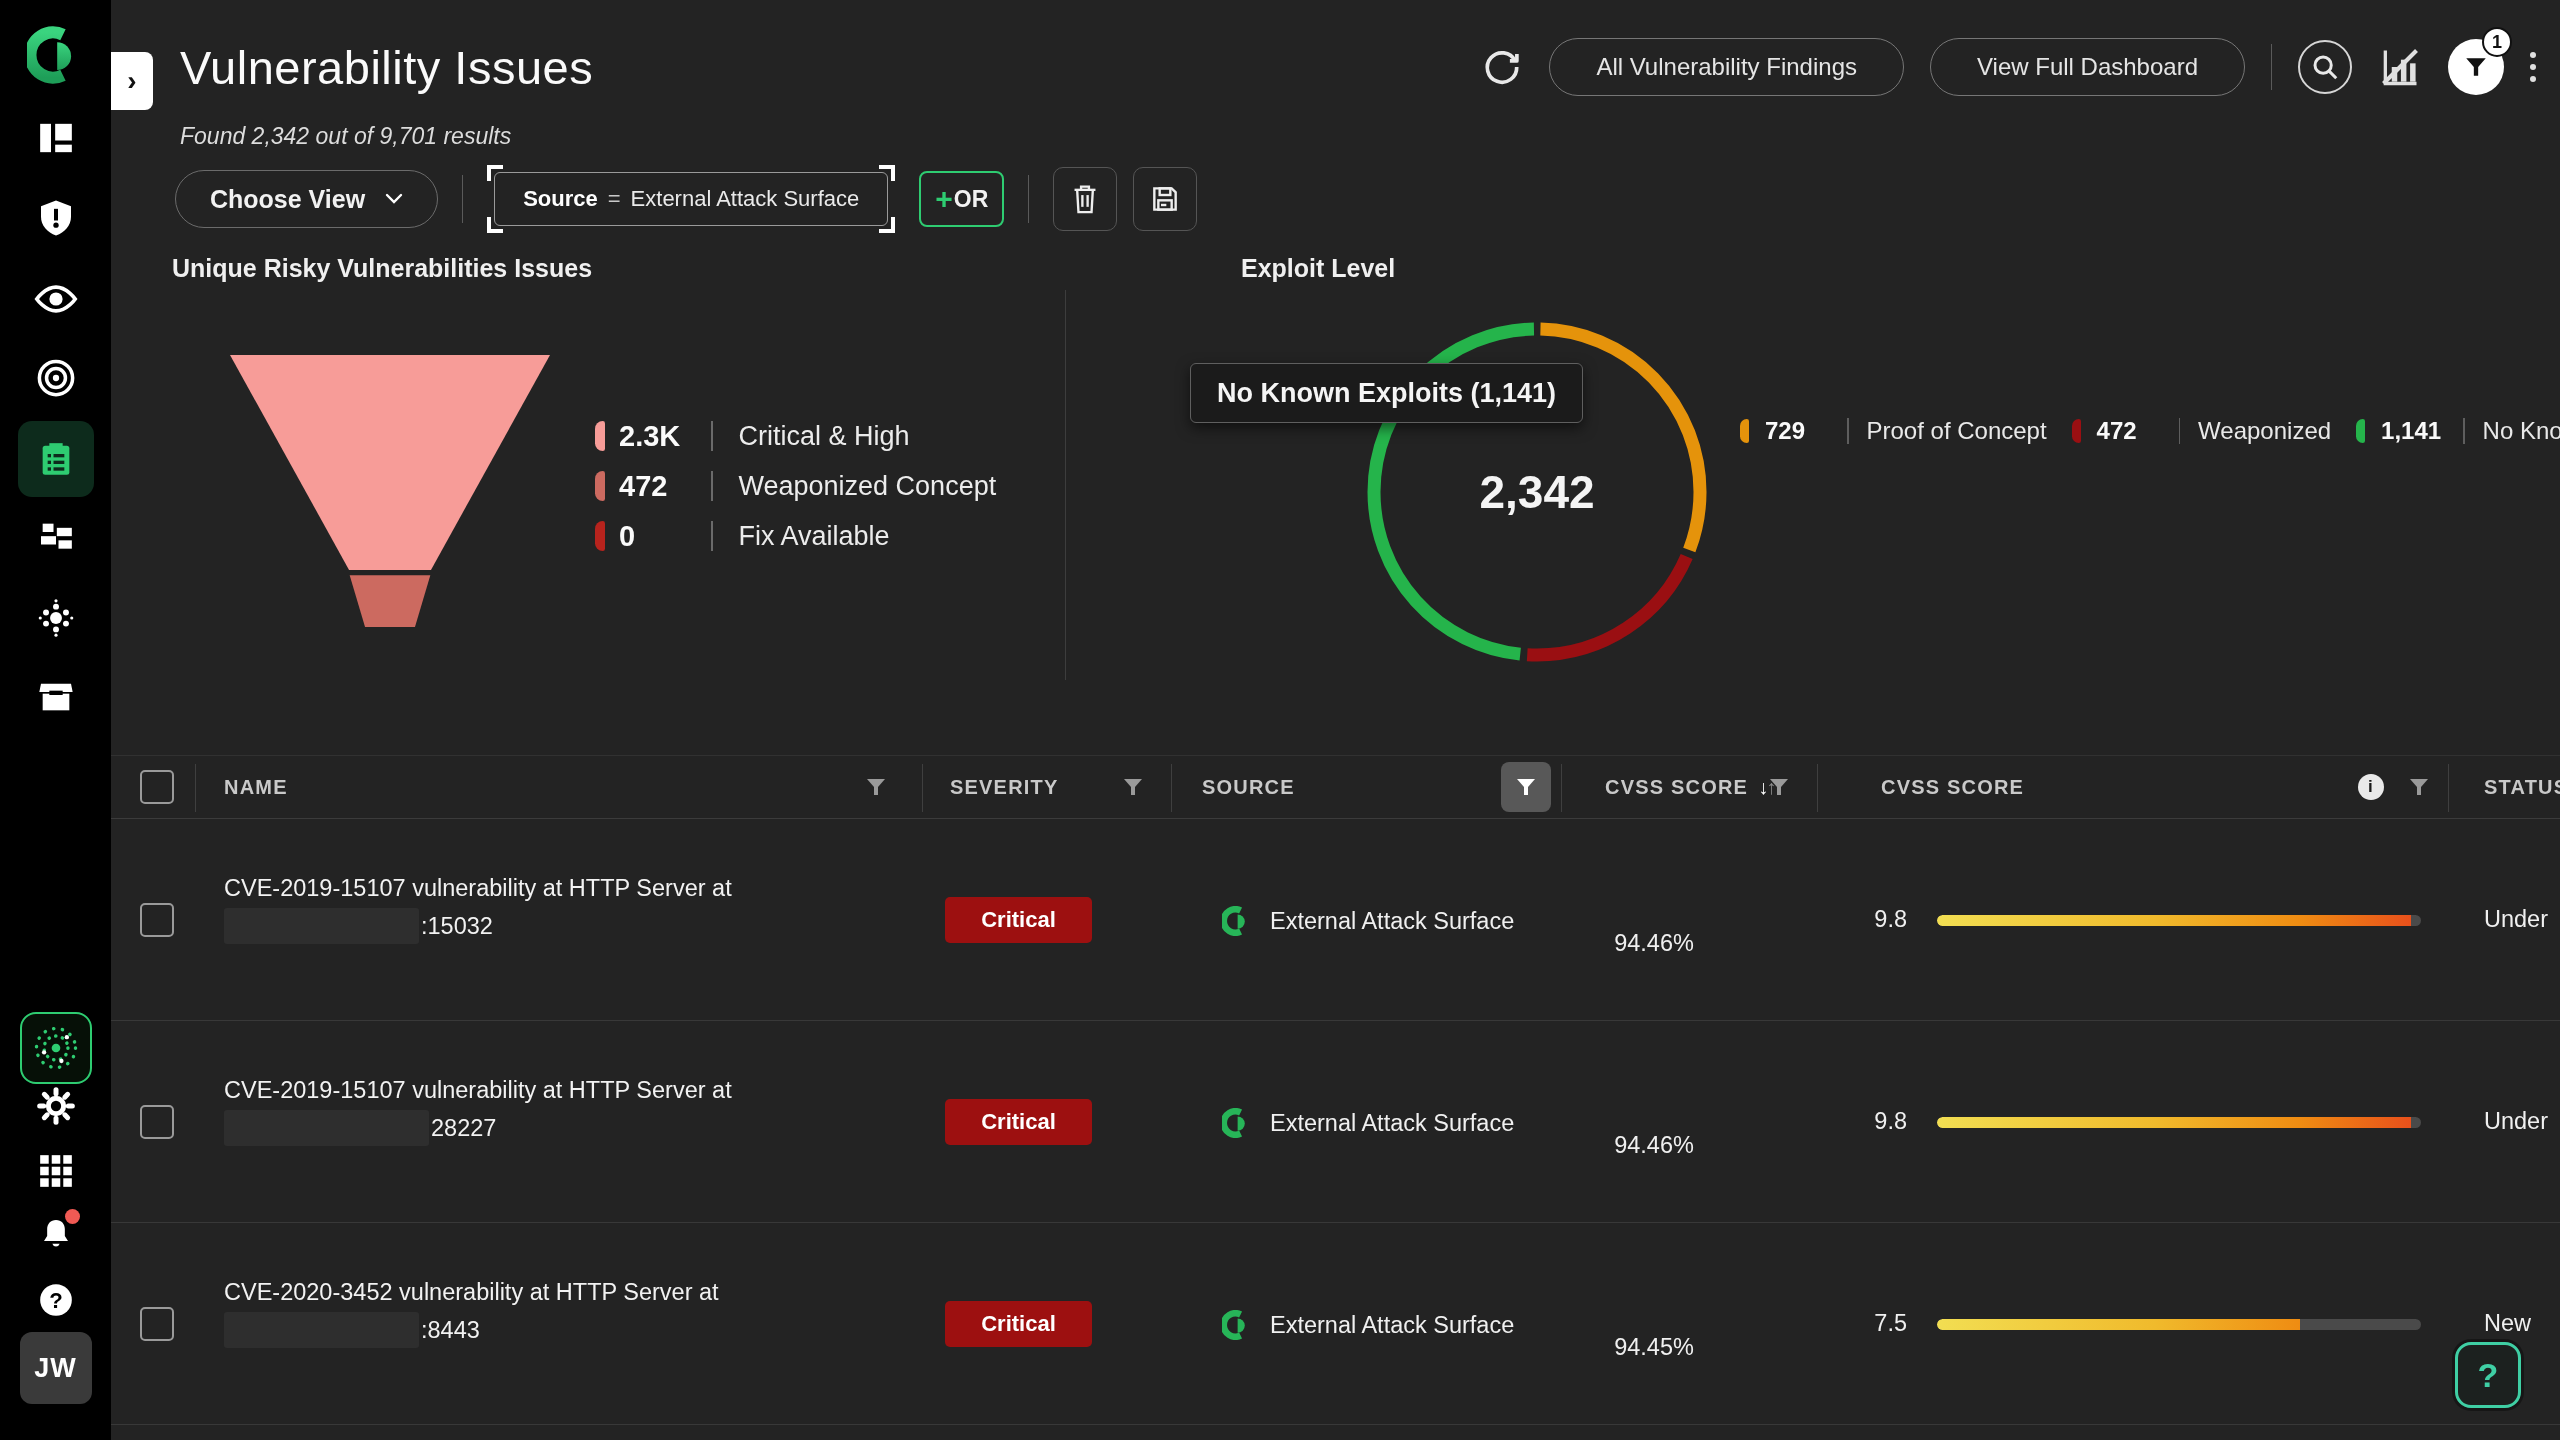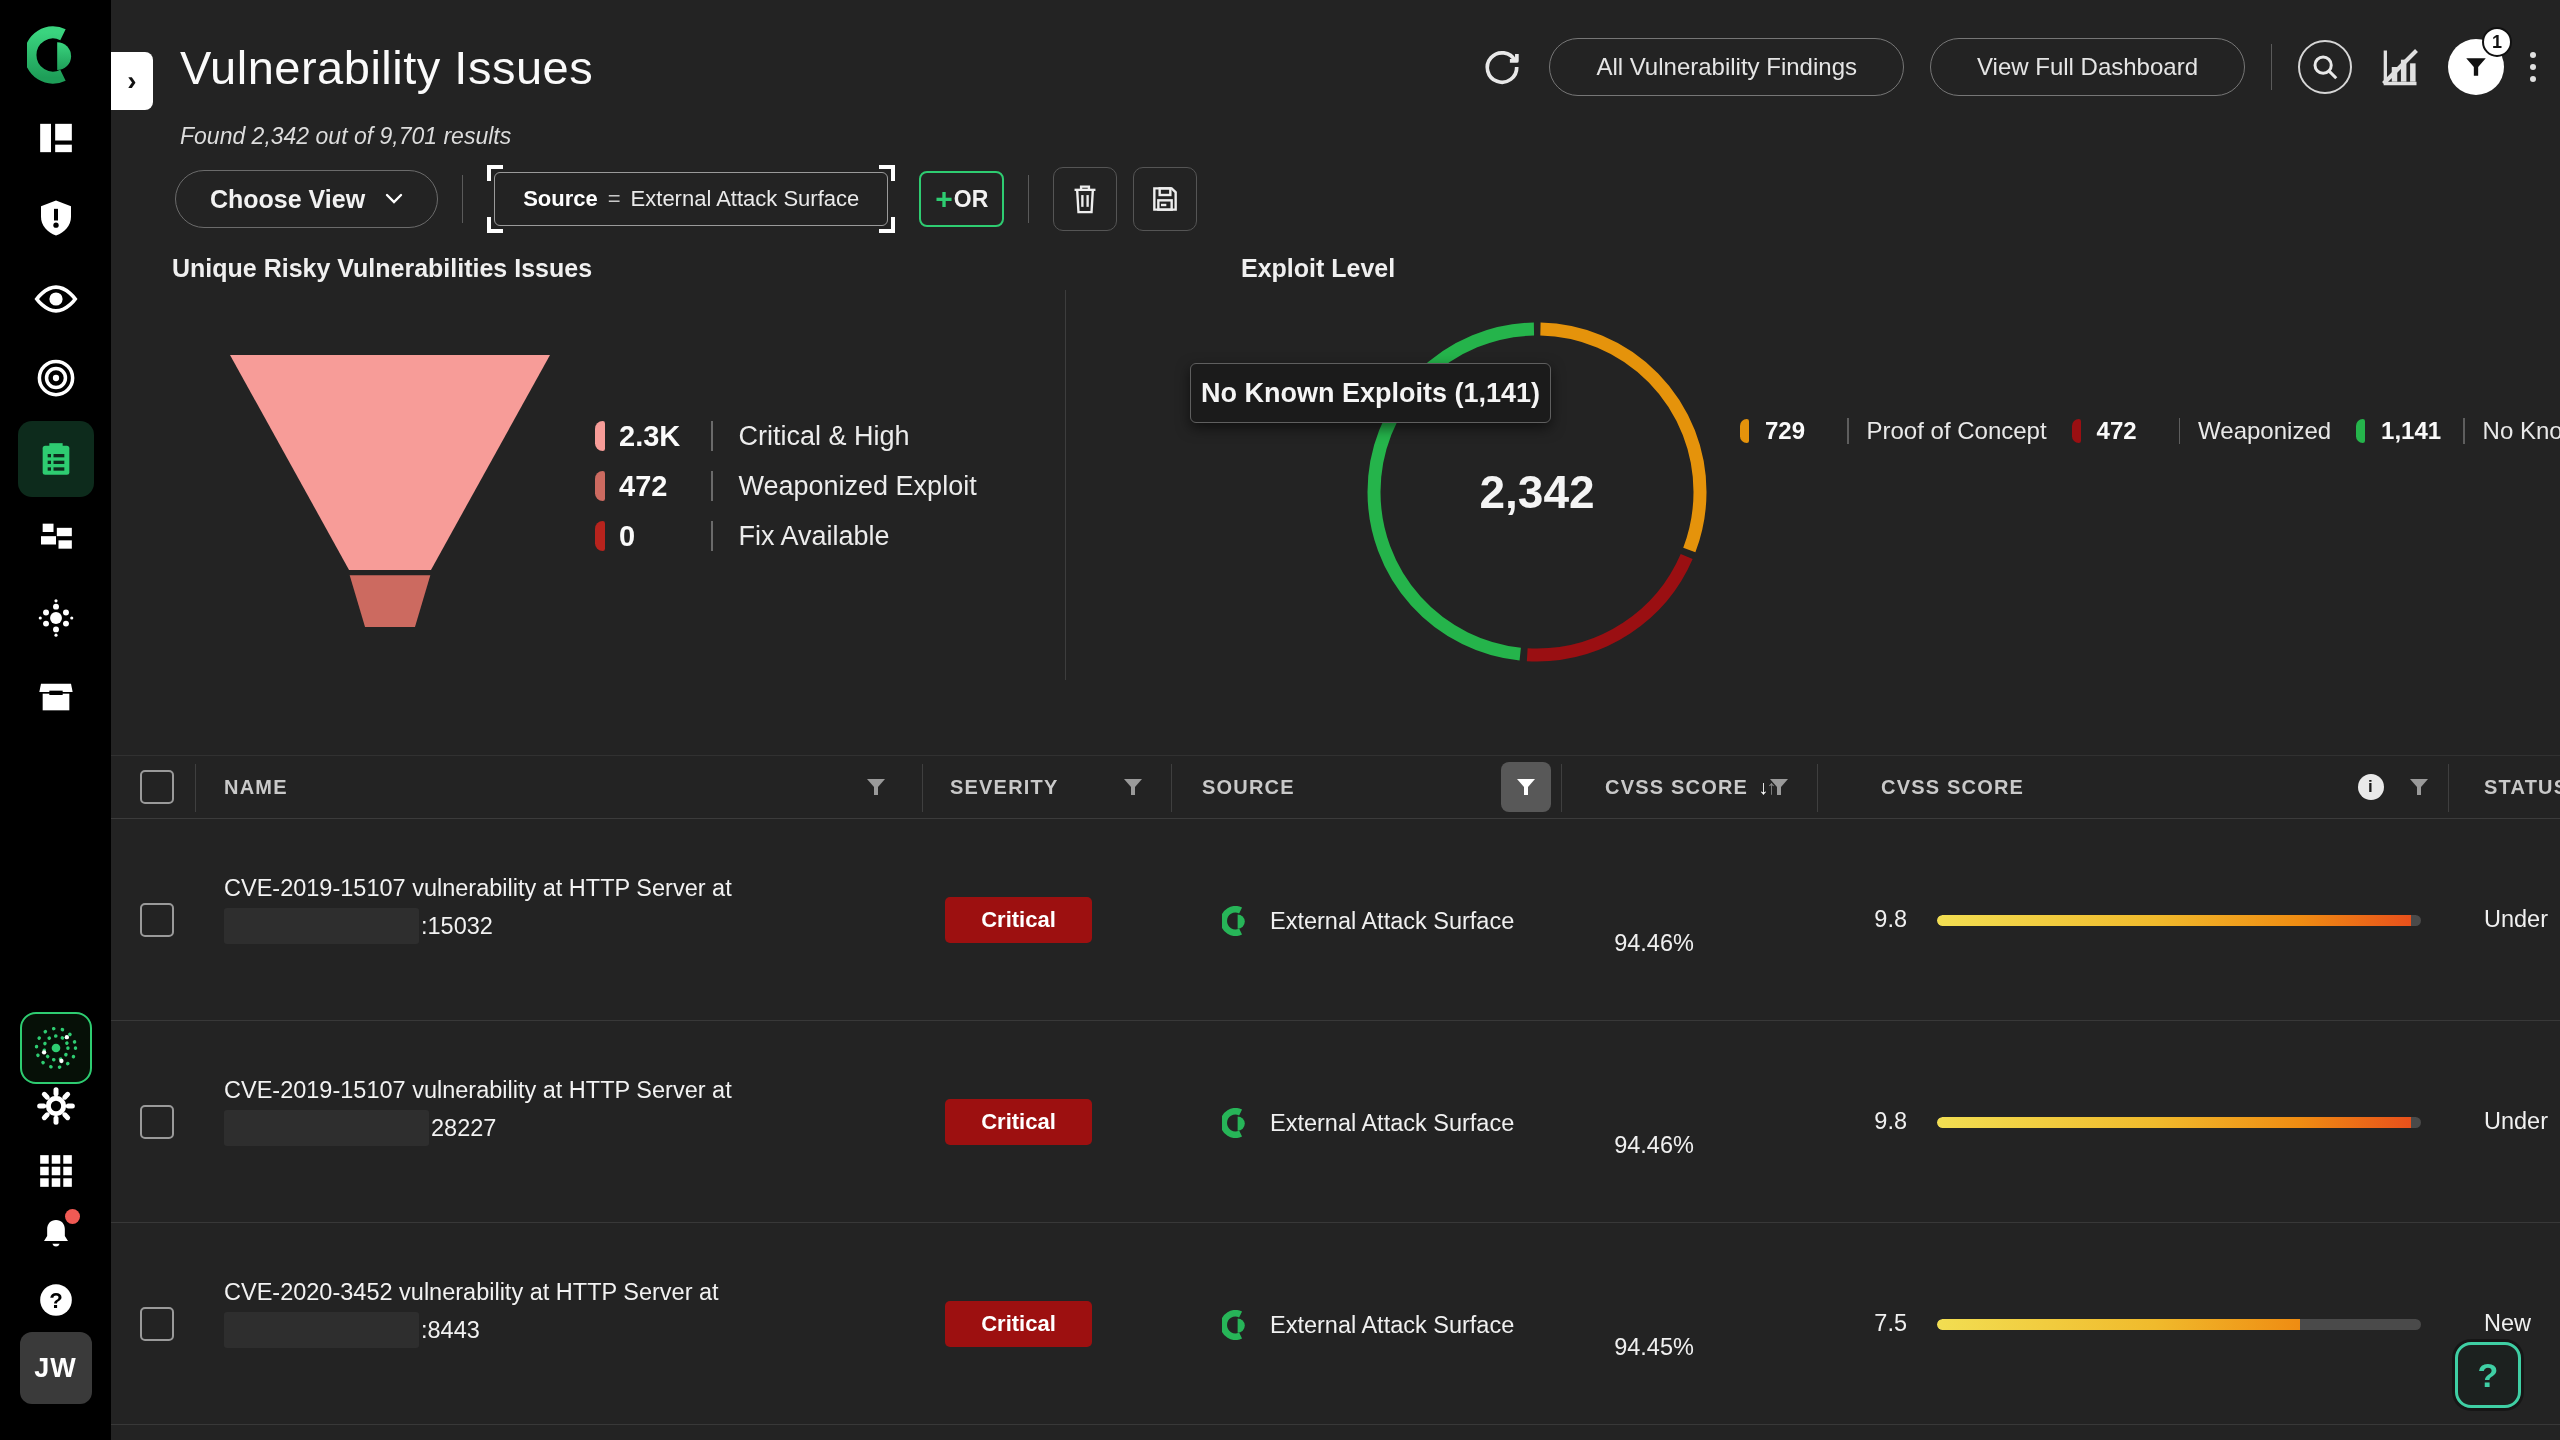--- a/index.html
+++ b/index.html
@@ -65,21 +65,21 @@
   .stats{position:absolute;left:484px;top:168px;display:flex;flex-direction:column;gap:14px;}
   .stat-row{display:flex;align-items:center;height:36px;}
   .marker{width:10px;height:30px;border-radius:10px 3px 3px 10px;margin-right:14px;flex:none;}
   .stat-val{font-size:29px;font-weight:bold;color:#fafafa;width:92px;}
   .stat-sep{width:1.5px;height:30px;background:#6a6a6a;margin:0 26px 0 0;}
   .stat-label{font-size:27px;color:#ececec;white-space:nowrap;}
   .charts-vdiv{position:absolute;left:954px;top:40px;height:390px;width:1px;background:#3d3d3d;}
   .donut-box{position:absolute;left:1236px;top:52px;width:380px;height:380px;}
   .donut-center{position:absolute;left:0;top:0;width:100%;height:100%;display:flex;align-items:center;justify-content:center;
     font-size:46px;font-weight:600;color:#f4f4f4;}
-  .tooltip{position:absolute;left:1079px;top:113px;height:60px;padding:0 10px;background:#1b1b1b;border:1.5px solid #5f5f5f;
+  .tooltip{position:absolute;left:1079px;top:113px;height:60px;padding:0 26px;background:#1b1b1b;border:1.5px solid #5f5f5f;
     border-radius:6px;display:flex;align-items:center;font-size:27px;font-weight:bold;color:#f5f5f5;white-space:nowrap;
     box-shadow:0 5px 14px rgba(0,0,0,.55);z-index:5;}
   .legend{position:absolute;left:1629px;top:163px;display:flex;gap:25px;}
   .legend-row{display:flex;align-items:center;height:36px;}
   .lg-marker{width:9px;height:24px;border-radius:9px 3px 3px 9px;margin-right:16px;flex:none;}
   .lg-val{font-size:24px;font-weight:bold;color:#fafafa;min-width:64px;}
   .lg-sep{width:1.5px;height:26px;background:#5e5e5e;margin:0 18px;}
   .lg-label{font-size:24px;color:#e9e9e9;white-space:nowrap;}
   
   .thead{position:absolute;left:0;top:755px;width:2449px;height:64px;border-top:1px solid #313131;border-bottom:1px solid #3b3b3b;}
@@ -362,21 +362,21 @@
         <div class="stat-row">
           <span class="marker" style="background: rgb(247, 156, 152);"></span>
           <span class="stat-val">2.3K</span>
           <span class="stat-sep"></span>
           <span class="stat-label">Critical &amp; High</span>
         </div>
         <div class="stat-row">
           <span class="marker" style="background: rgb(204, 106, 96);"></span>
           <span class="stat-val">472</span>
           <span class="stat-sep"></span>
-          <span class="stat-label">Weaponized Exploit</span>
+          <span class="stat-label">Weaponized Concept</span>
         </div>
         <div class="stat-row">
           <span class="marker" style="background: rgb(183, 35, 29);"></span>
           <span class="stat-val">0</span>
           <span class="stat-sep"></span>
           <span class="stat-label">Fix Available</span>
         </div>
       </div>
 
       <div class="charts-vdiv"></div>

